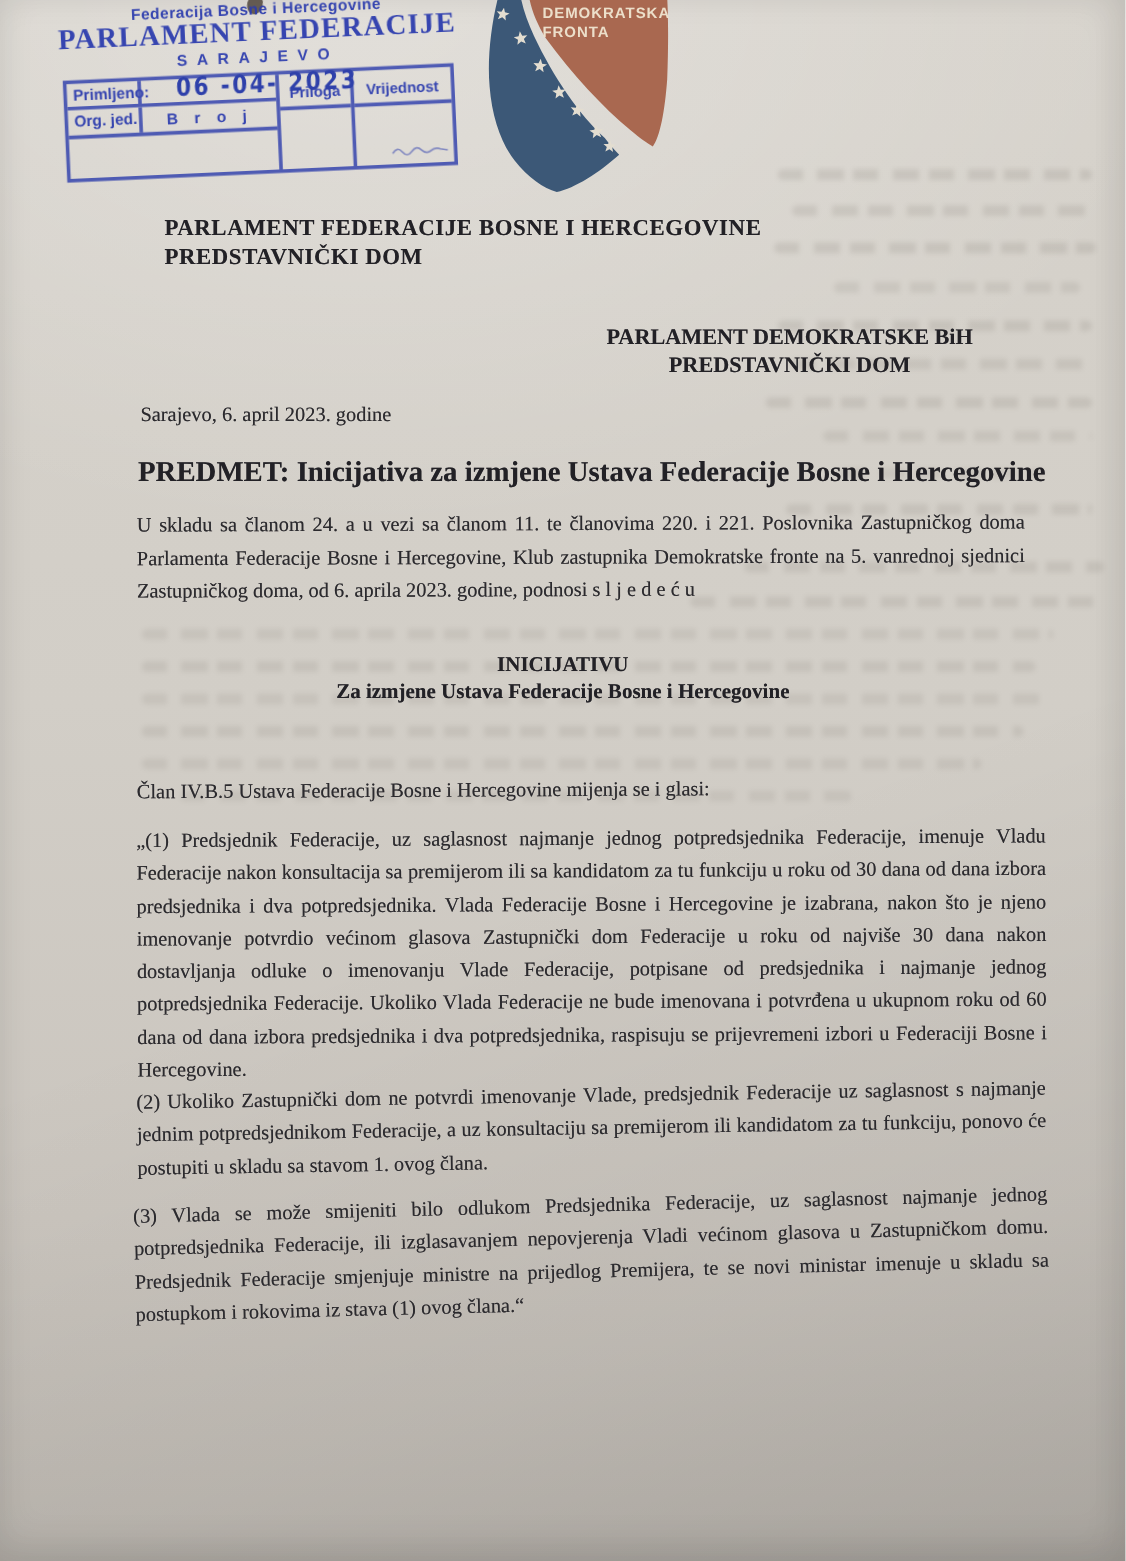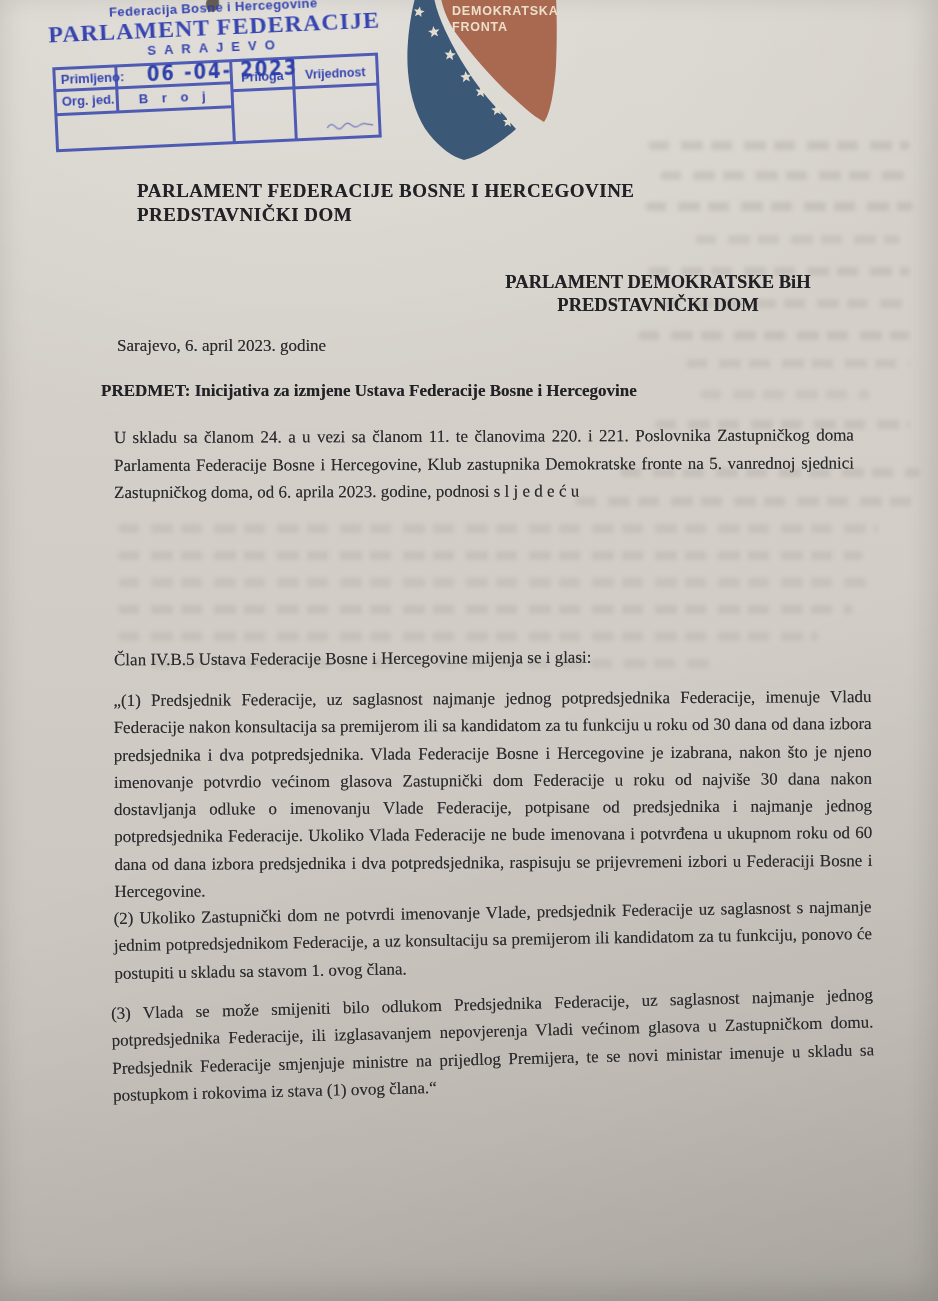--- a/index.html
+++ b/index.html
@@ -70,21 +70,21 @@
     font-family:"Liberation Sans",sans-serif; font-weight:bold; font-size:12.5px;
     line-height:16px; letter-spacing:.8px; color:#ecdfca; }
 
   
   .txt { position:absolute; color:#2b2a2e; text-shadow:0 0 .5px rgba(43,42,46,.55); }
   .b { font-weight:bold; color:#222126; }
   #sender   { left:117px; top:179px; font-size:19px; line-height:23.5px; letter-spacing:.5px;margin-left:20px; }
   #recipient{ left:378px; top:271px; width:560px; text-align:center;
               font-size:18.5px; line-height:22.6px; }
   #dateline { left:117px; top:336px; font-size:17px; }
-  #subject  { left:101px; top:381px; font-size:17px; }
+  #subject  { left:115px; top:381px; font-size:24px; }
   #intro    { left:114px; top:424px; width:740px; font-size:17px; line-height:27.5px;
               text-align:justify; transform:rotate(-.2deg); transform-origin:left center; }
   #initiative { left:0; top:542px; width:938px; text-align:center;
                 font-size:17.5px; line-height:23px; }
   #article-lead { left:114px; top:649px; font-size:17px; transform:rotate(-.3deg); }
   .par { left:114px; width:758px; font-size:17px; line-height:27.3px;
          text-align:justify; transform-origin:left center; }
   #par1 { top:687px; transform:rotate(-.3deg); }
   #par2 { top:905px; transform:rotate(-.9deg); }
   #par3 { top:1000px; left:112px; width:762px; transform:rotate(-1.4deg); }
@@ -178,20 +178,24 @@
     <div>PARLAMENT DEMOKRATSKE BiH</div>
     <div>PREDSTAVNIČKI DOM</div>
   </div>
 
   <div id="dateline" class="txt">Sarajevo, 6. april 2023. godine</div>
 
   <div id="subject" class="txt b">PREDMET: Inicijativa za izmjene Ustava Federacije Bosne i Hercegovine</div>
 
   <div id="intro" class="txt">U skladu sa članom 24. a u vezi sa članom 11. te članovima 220. i 221. Poslovnika Zastupničkog doma Parlamenta Federacije Bosne i Hercegovine, Klub zastupnika Demokratske fronte na 5. vanrednoj sjednici Zastupničkog doma, od 6. aprila 2023. godine, podnosi s l j e d e ć u</div>
 
+  <div id="initiative" class="txt b">
+    <div>INICIJATIVU</div>
+    <div>Za izmjene Ustava Federacije Bosne i Hercegovine</div>
+  </div>
 
   <div id="article-lead" class="txt">Član IV.B.5 Ustava Federacije Bosne i Hercegovine mijenja se i glasi:</div>
 
   <div id="par1" class="txt par">„(1) Predsjednik Federacije, uz saglasnost najmanje jednog potpredsjednika Federacije, imenuje Vladu Federacije nakon konsultacija sa premijerom ili sa kandidatom za tu funkciju u roku od 30 dana od dana izbora predsjednika i dva potpredsjednika. Vlada Federacije Bosne i Hercegovine je izabrana, nakon što je njeno imenovanje potvrdio većinom glasova Zastupnički dom Federacije u roku od najviše 30 dana nakon dostavljanja odluke o imenovanju Vlade Federacije, potpisane od predsjednika i najmanje jednog potpredsjednika Federacije. Ukoliko Vlada Federacije ne bude imenovana i potvrđena u ukupnom roku od 60 dana od dana izbora predsjednika i dva potpredsjednika, raspisuju se prijevremeni izbori u Federaciji Bosne i Hercegovine.</div>
   <div id="par2" class="txt par">(2) Ukoliko Zastupnički dom ne potvrdi imenovanje Vlade, predsjednik Federacije uz saglasnost s najmanje jednim potpredsjednikom Federacije, a uz konsultaciju sa premijerom ili kandidatom za tu funkciju, ponovo će postupiti u skladu sa stavom 1. ovog člana.</div>
   <div id="par3" class="txt par">(3) Vlada se može smijeniti bilo odlukom Predsjednika Federacije, uz saglasnost najmanje jednog potpredsjednika Federacije, ili izglasavanjem nepovjerenja Vladi većinom glasova u Zastupničkom domu. Predsjednik Federacije smjenjuje ministre na prijedlog Premijera, te se novi ministar imenuje u skladu sa postupkom i rokovima iz stava (1) ovog člana.“</div>
 
 </div>
 
 </body></html>

